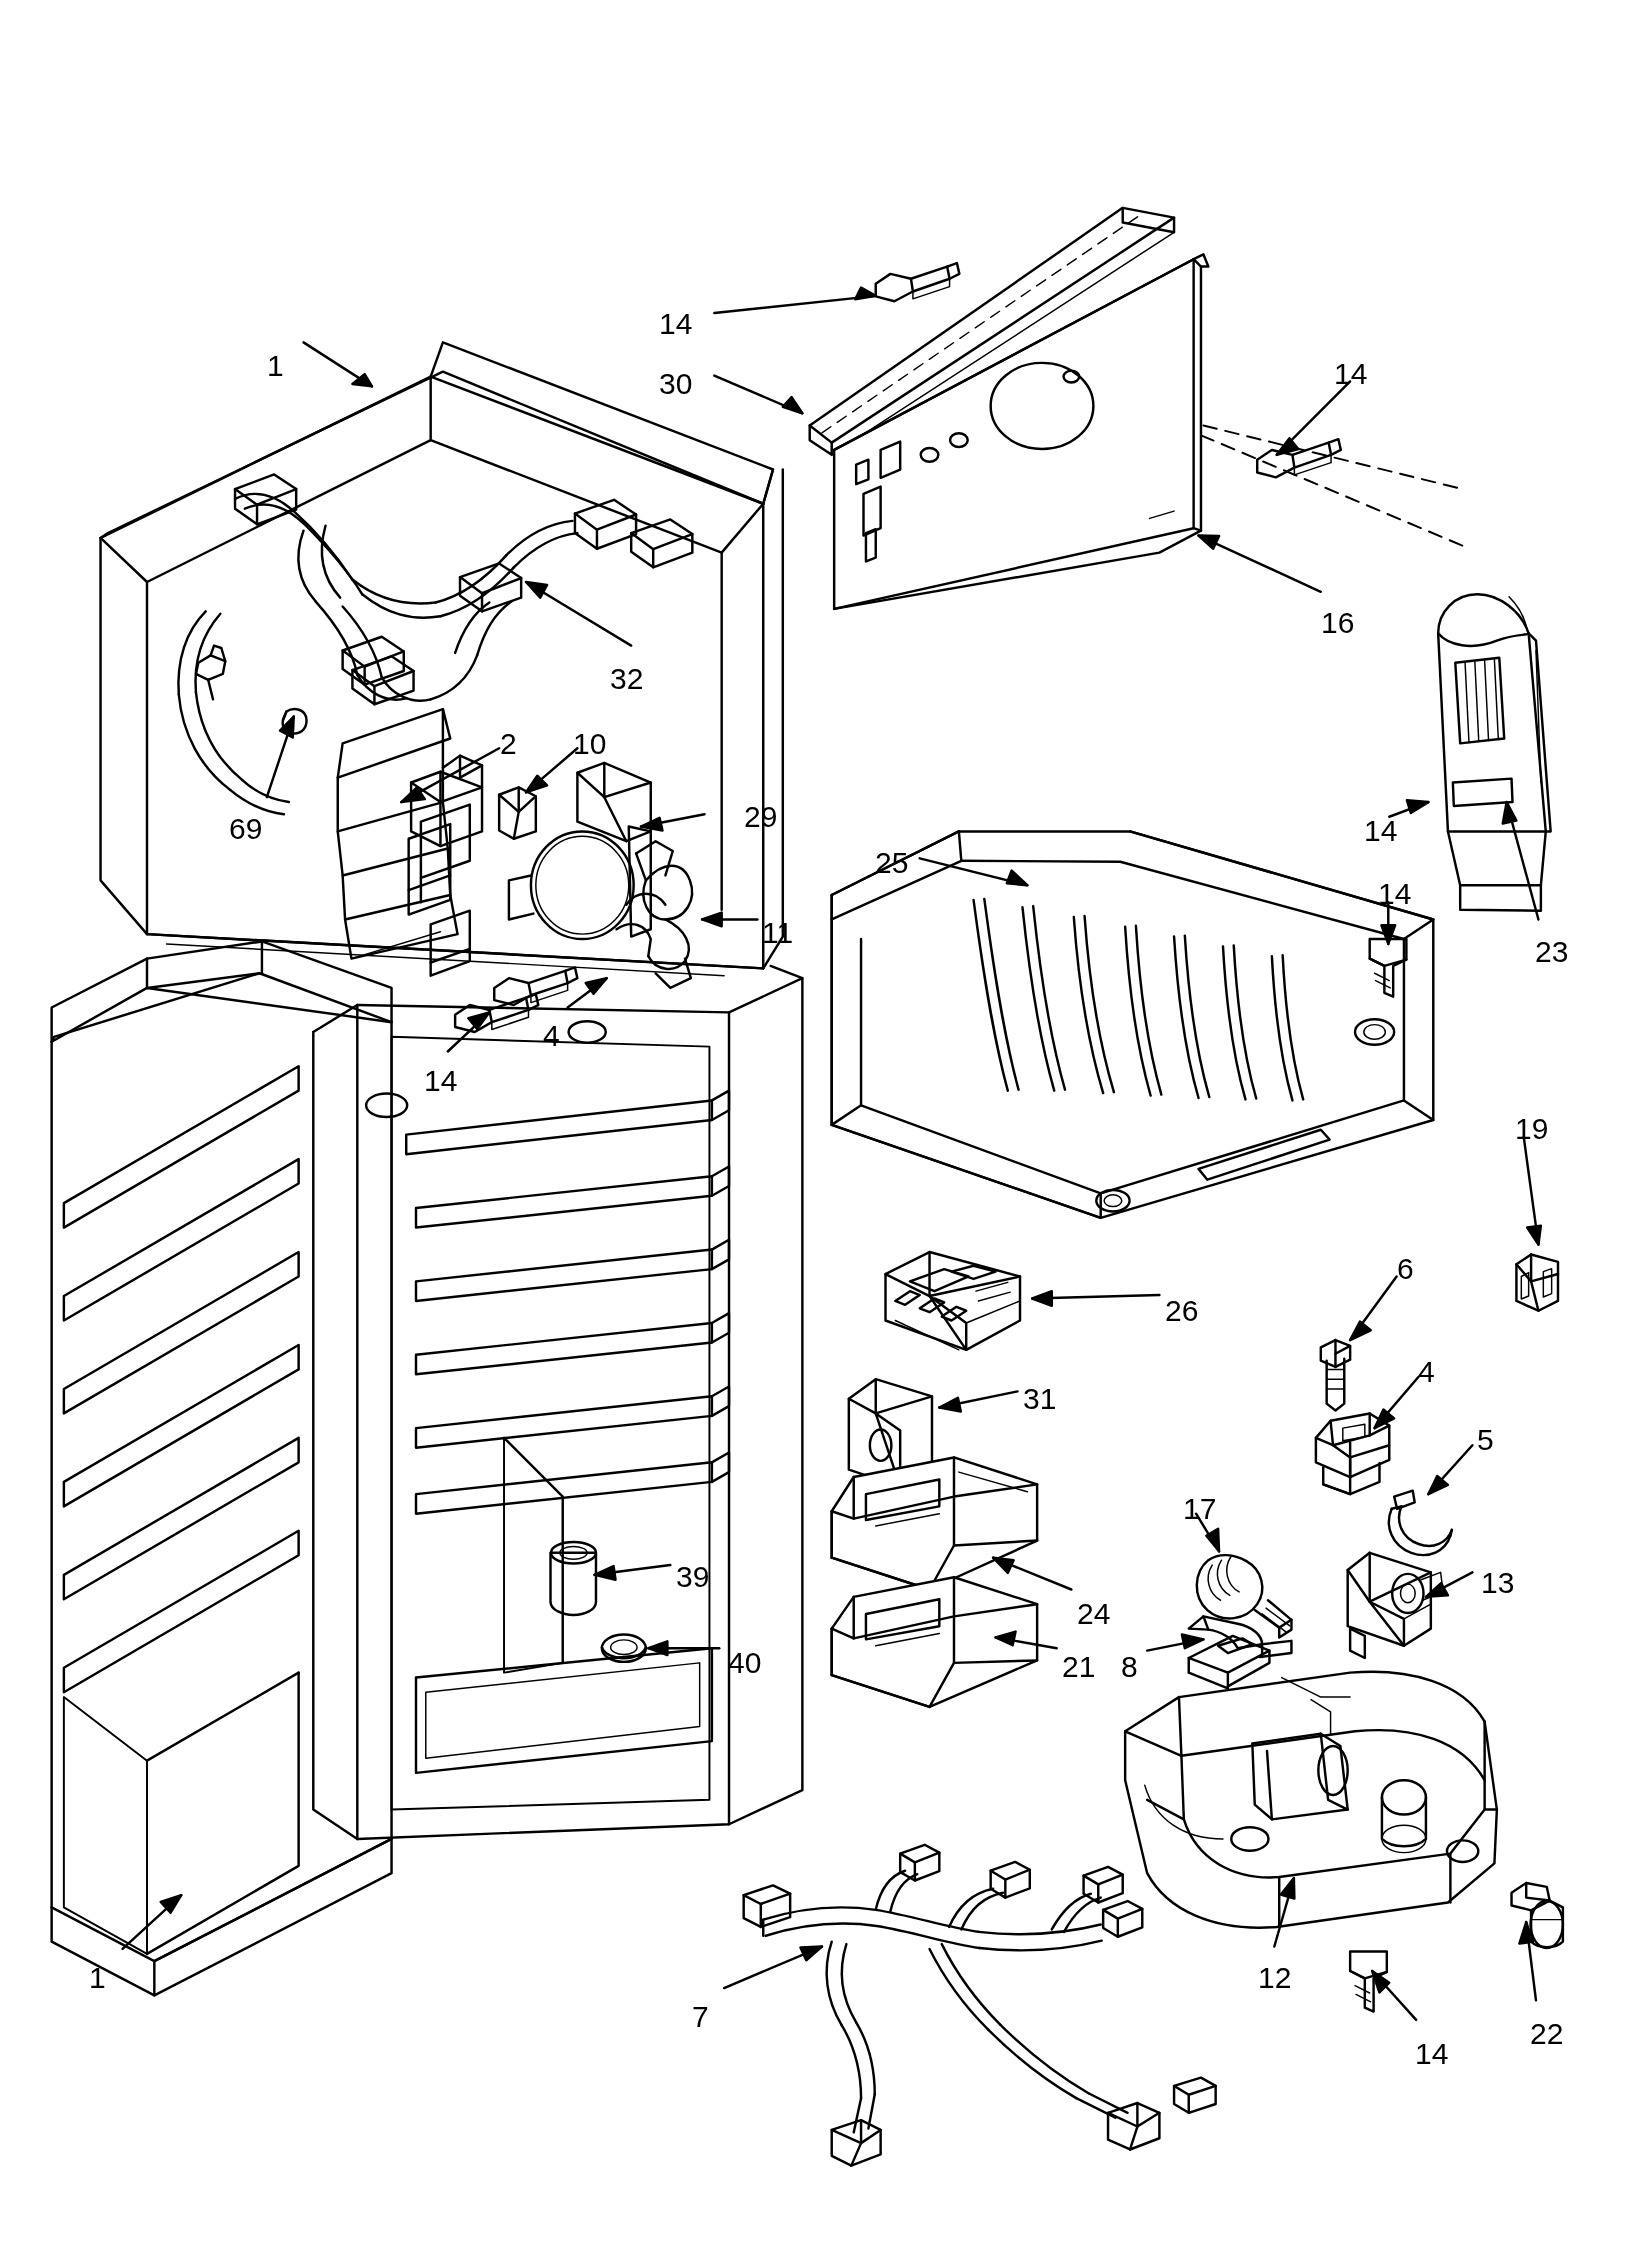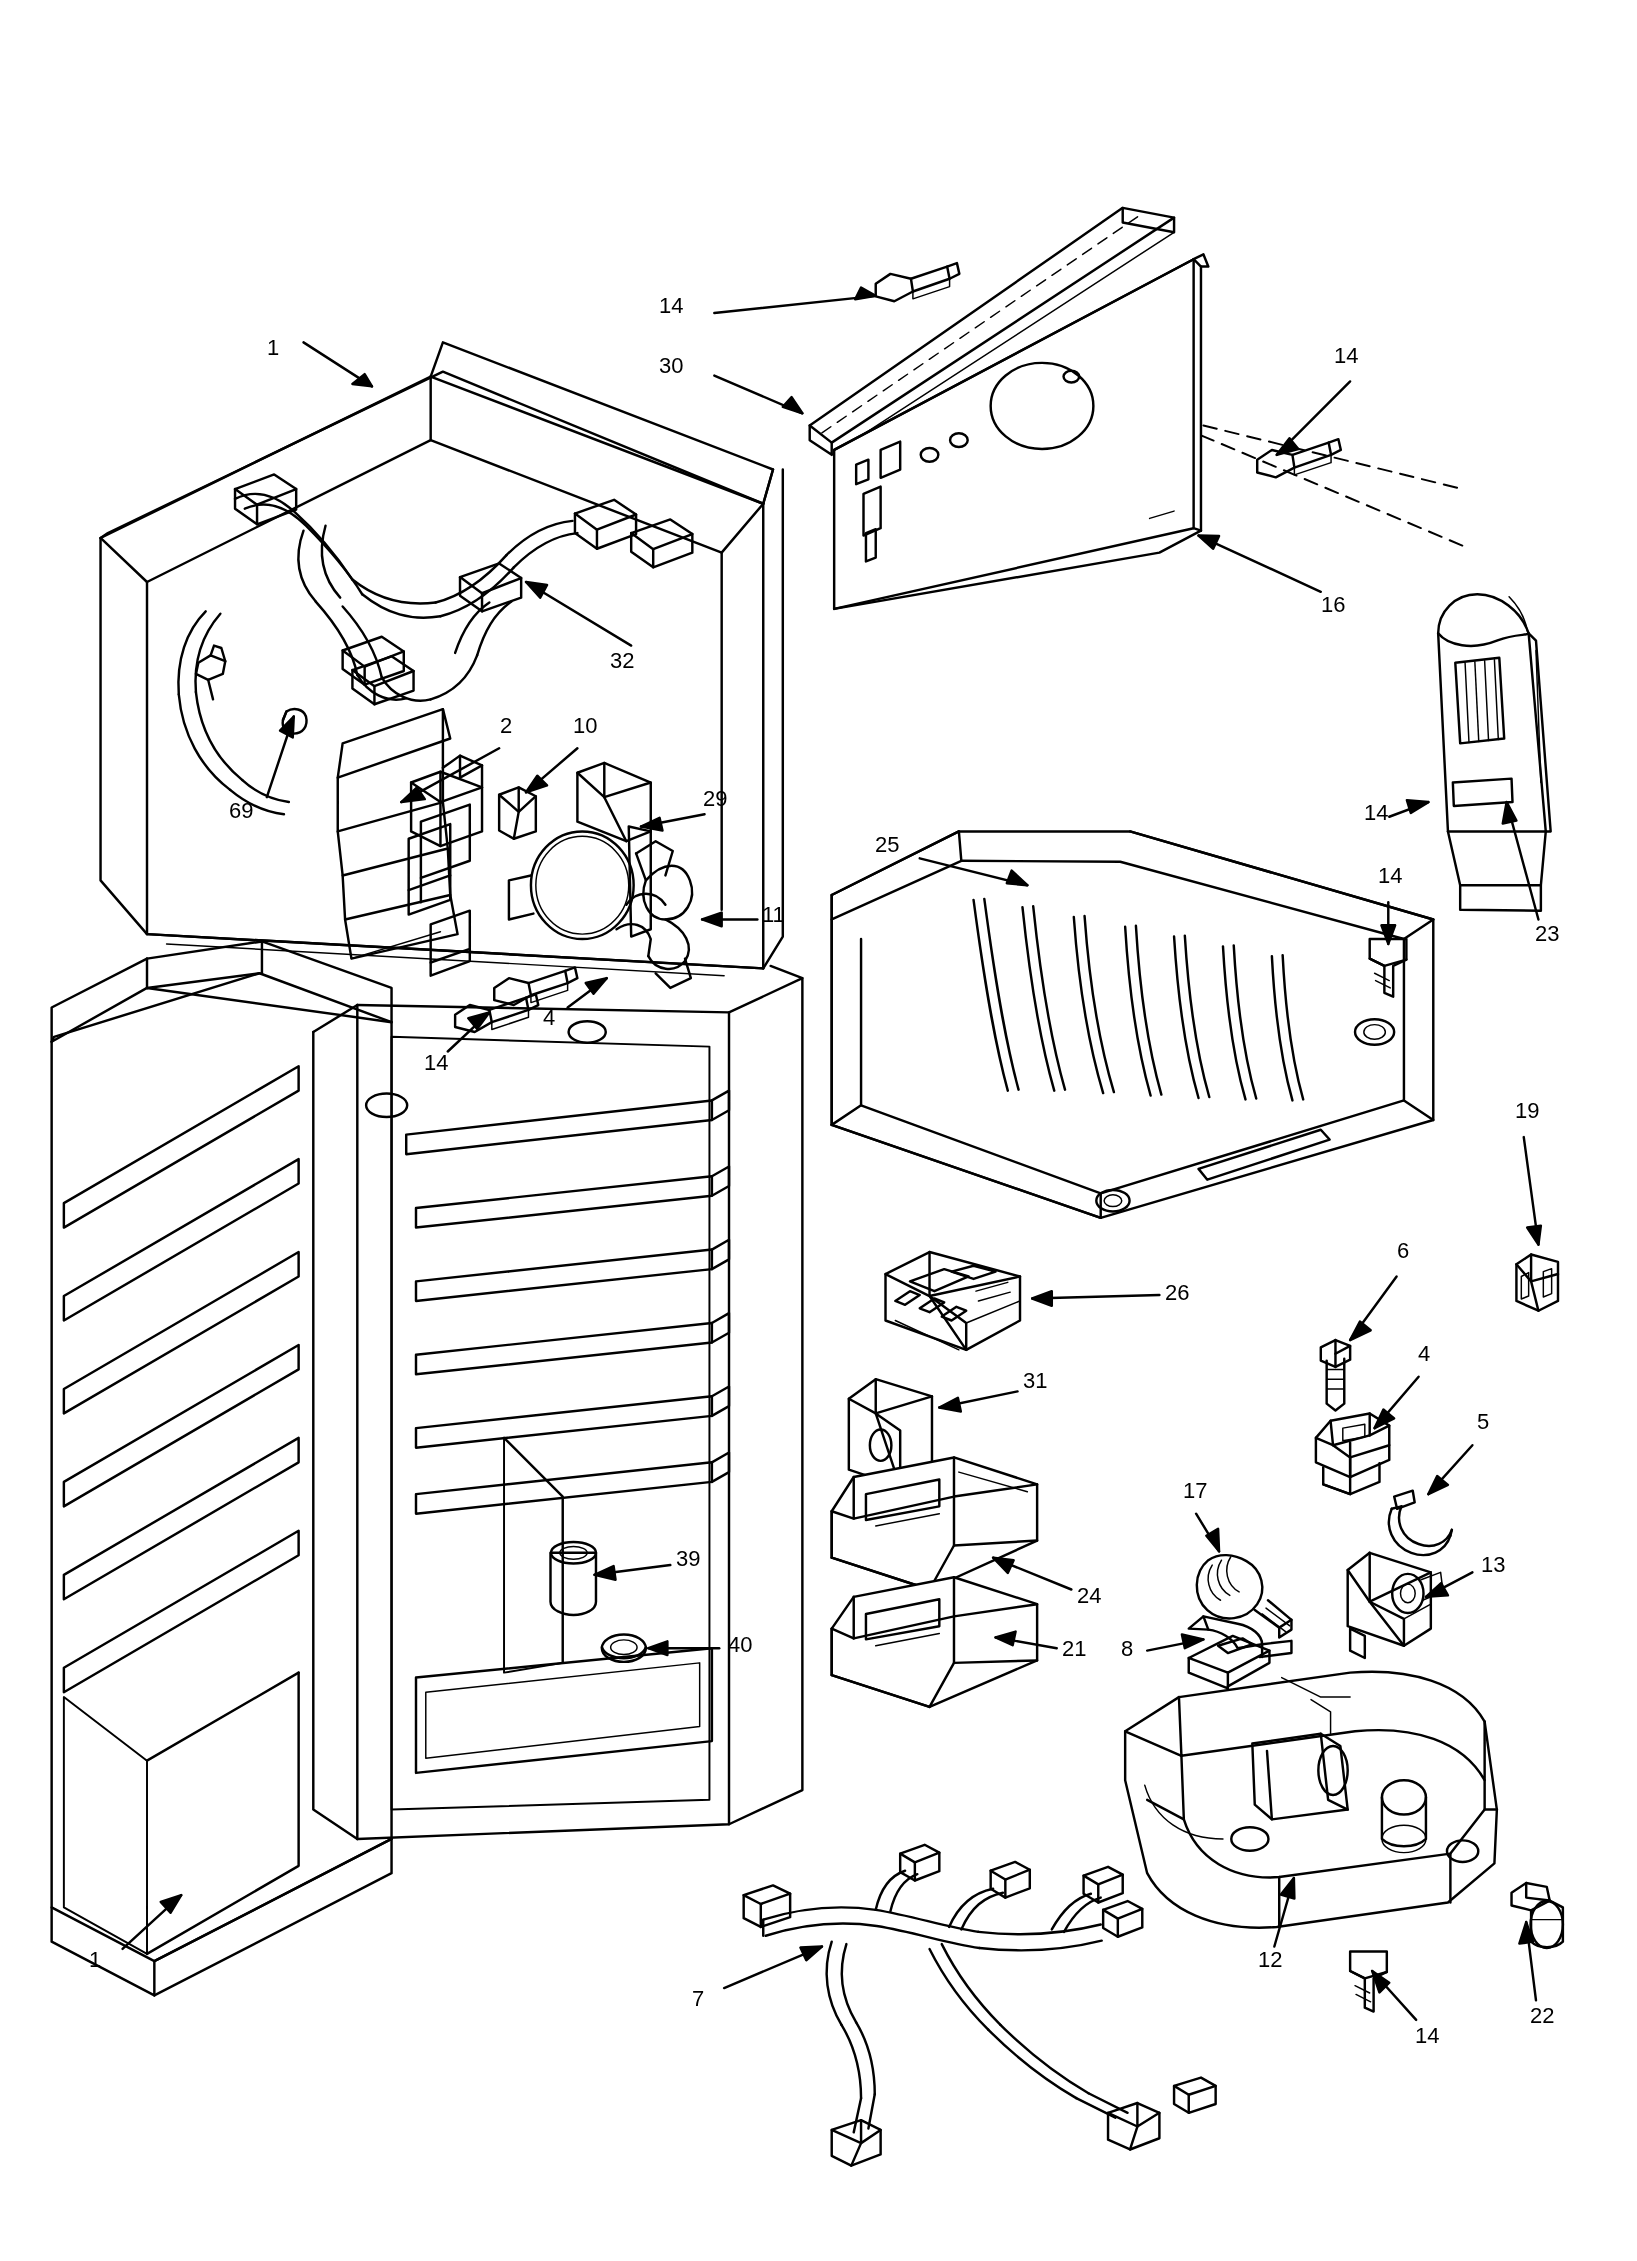--- a/index.html
+++ b/index.html
@@ -20,25 +20,26 @@
   #diagram-svg {
     position: absolute;
     left: 0;
     top: 0;
     width: 1638px;
     height: 2261px;
   }
   .callout {
     position: absolute;
     font-family: "Liberation Sans", sans-serif;
-    font-size: 22px;
+    font-size: 30px;
     color: #000000;
     line-height: 1;
     white-space: nowrap;
     font-weight: 400;
+    margin-top: 14px;
   }
 </style>
 </head>
 <body>
 
 <div id="diagram-root">
 
   <svg id="diagram-svg" viewBox="0 0 3348 4623" xmlns="http://www.w3.org/2000/svg">
     <g fill="none" stroke="#000000" stroke-width="5" stroke-linejoin="round" stroke-linecap="round">
 
@@ -615,21 +616,21 @@
 
   <div class="callout" style="left:267px;  top:337px;">1</div>
   <div class="callout" style="left:659px; top:295px;">14</div>
   <div class="callout" style="left:659px; top:355px;">30</div>
   <div class="callout" style="left:1334px; top:345px;">14</div>
   <div class="callout" style="left:1321px; top:594px;">16</div>
   <div class="callout" style="left:610px; top:650px;">32</div>
   <div class="callout" style="left:229px;  top:800px;">69</div>
   <div class="callout" style="left:500px; top:715px;">2</div>
   <div class="callout" style="left:573px; top:715px;">10</div>
-  <div class="callout" style="left:703px; top:788px;">29</div>
+  <div class="callout" style="left:744px; top:788px;">29</div>
   <div class="callout" style="left:762px; top:904px;text-align:center;">11</div>
   <div class="callout" style="left:543px; top:1007px;">4</div>
   <div class="callout" style="left:424px;  top:1052px;">14</div>
   <div class="callout" style="left:875px; top:834px;">25</div>
   <div class="callout" style="left:1364px; top:802px;">14</div>
   <div class="callout" style="left:1378px; top:865px;">14</div>
   <div class="callout" style="left:1535px; top:923px;">23</div>
   <div class="callout" style="left:1515px; top:1100px;">19</div>
   <div class="callout" style="left:1165px; top:1282px;">26</div>
   <div class="callout" style="left:1397px; top:1240px;">6</div>

